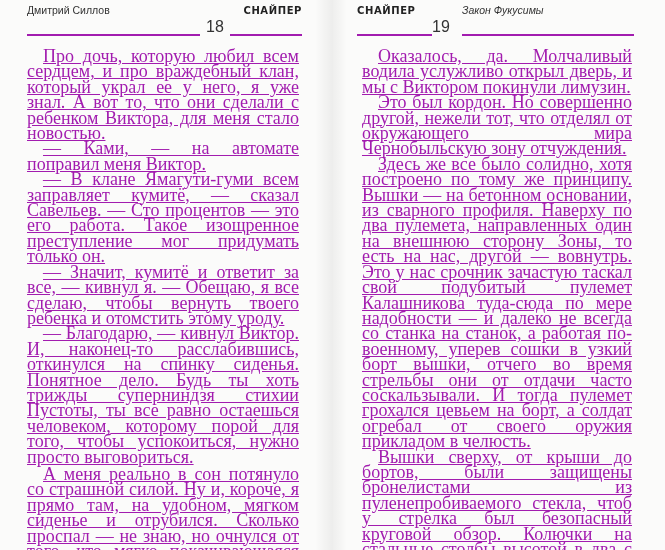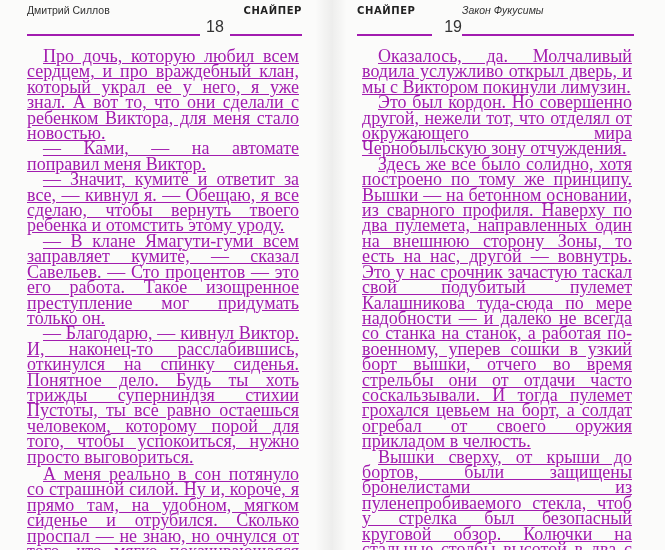--- a/index.html
+++ b/index.html
@@ -46,34 +46,34 @@
       <div style="width:30px;text-align:center;">
         <span class="hdr-num">18</span>
       </div>
       <div class="rule-box" style="flex:1;text-align:right;">
         <span class="hdr-series">СНАЙПЕР</span>
       </div>
     </div>
     <div class="body">
       <p>Про дочь, которую любил всем сердцем, и про враждебный клан, который украл ее у него, я уже знал. А вот то, что они сделали с ребенком Виктора, для меня стало новостью.</p>
       <p>— Ками, — на автомате поправил меня Виктор.</p>
+      <p>— В клане Ямагути-гуми всем заправляет кумитё, — сказал Савельев. — Сто процентов — это его работа. Такое изощренное преступление мог придумать только он.</p>
       <p>— Значит, кумитё и ответит за все, — кивнул я. — Обещаю, я все сделаю, чтобы вернуть твоего ребенка и отомстить этому уроду.</p>
-      <p>— В клане Ямагути-гуми всем заправляет кумитё, — сказал Савельев. — Сто процентов — это его работа. Такое изощренное преступление мог придумать только он.</p>
       <p>— Благодарю, — кивнул Виктор. И, наконец-то расслабившись, откинулся на спинку сиденья. Понятное дело. Будь ты хоть трижды суперниндзя стихии Пустоты, ты все равно остаешься человеком, которому порой для того, чтобы успокоиться, нужно просто выговориться.</p>
       <p style="margin-top:2px;">А меня реально в сон потянуло со страшной силой. Ну и, короче, я прямо там, на удобном, мягком сиденье и отрубился. Сколько проспал — не знаю, но очнулся от того, что мягко покачивающаяся машина остановилась. Я на рефлексах продрал глаза. Приехали?</p>
     </div>
   </div>
 
   <div class="page right">
     <div class="gutter-shadow-r"></div>
     <div class="header">
       <div class="rule-box" style="width:75px;">
         <span class="hdr-series">СНАЙПЕР</span>
       </div>
-      <div style="width:30px;text-align:right;">
+      <div style="width:30px;text-align:left;">
         <span class="hdr-num">19</span>
       </div>
       <div class="rule-box" style="flex:1;text-align:left;font-style:italic;">
         <span class="hdr-chapter">Закон Фукусимы</span>
       </div>
     </div>
     <div class="body">
       <p>Оказалось, да. Молчаливый водила услужливо открыл дверь, и мы с Виктором покинули лимузин.</p>
       <p>Это был кордон. Но совершенно другой, нежели тот, что отделял от окружающего мира Чернобыльскую зону отчуждения.</p>
       <p>Здесь же все было солидно, хотя построено по тому же принципу. Вышки — на бетонном основании, из сварного профиля. Наверху по два пулемета, направленных один на внешнюю сторону Зоны, то есть на нас, другой — вовнутрь. Это у нас срочник зачастую таскал свой подубитый пулемет Калашникова туда-сюда по мере надобности — и далеко не всегда со станка на станок, а работая по-военному, уперев сошки в узкий борт вышки, отчего во время стрельбы они от отдачи часто соскальзывали. И тогда пулемет грохался цевьем на борт, а солдат огребал от своего оружия прикладом в челюсть.</p>

